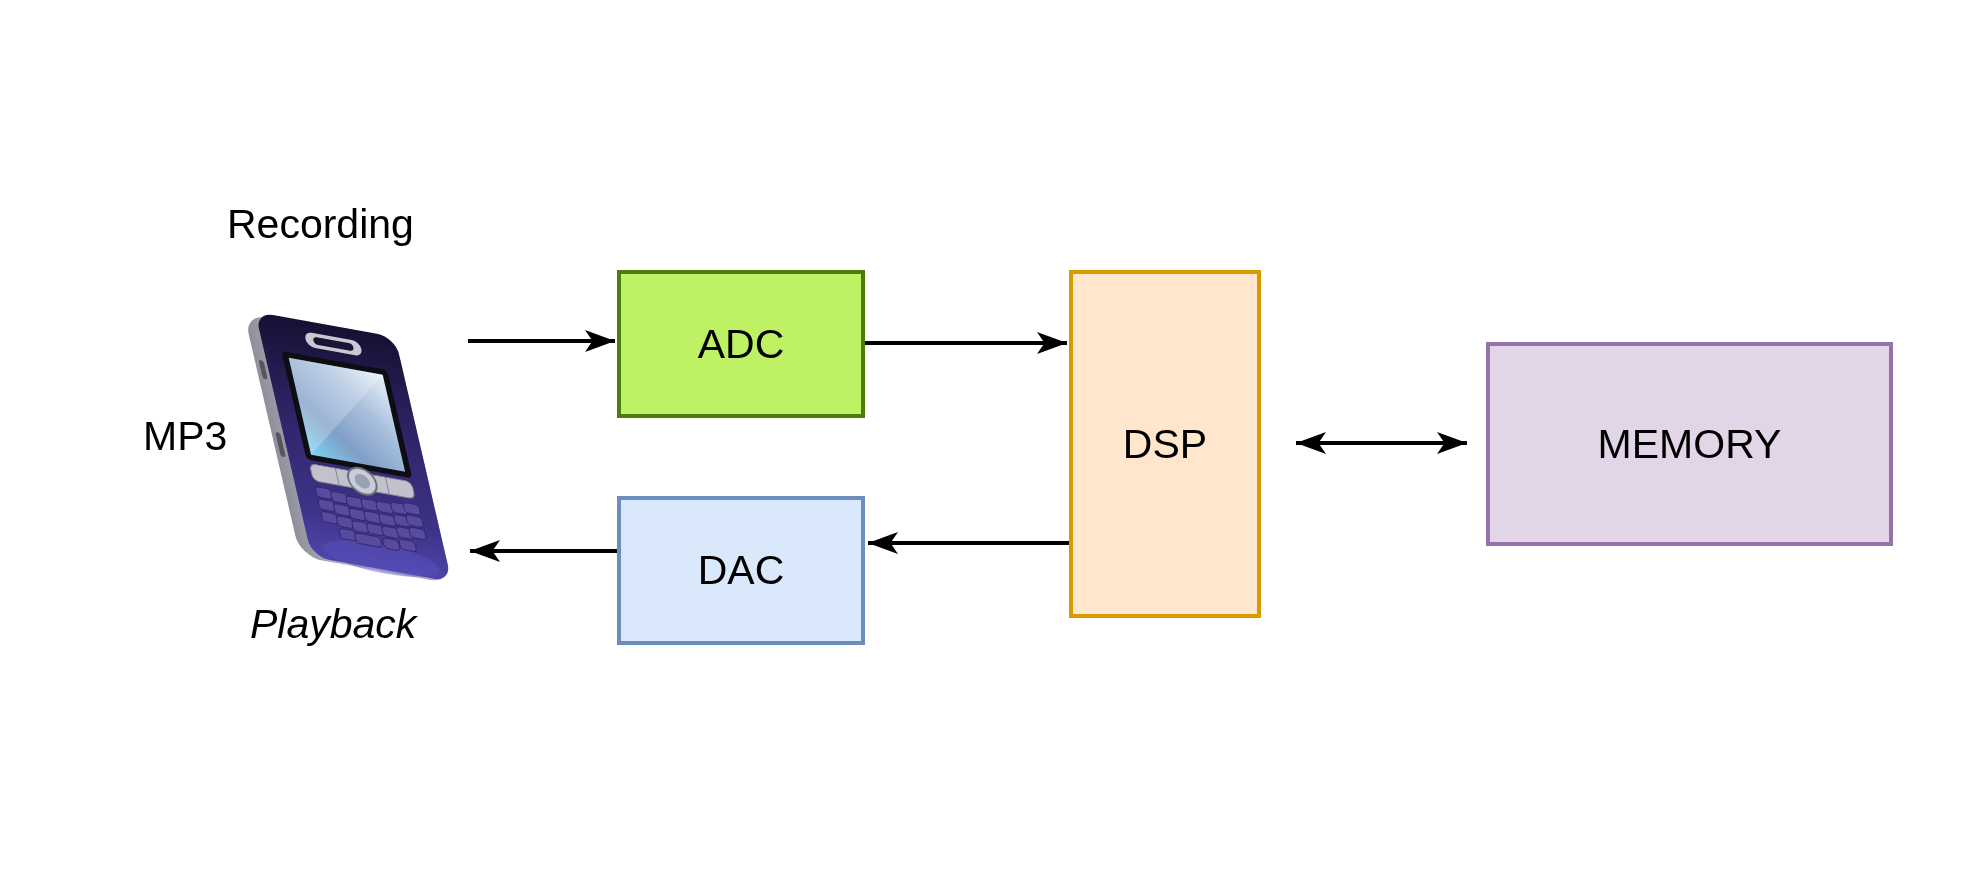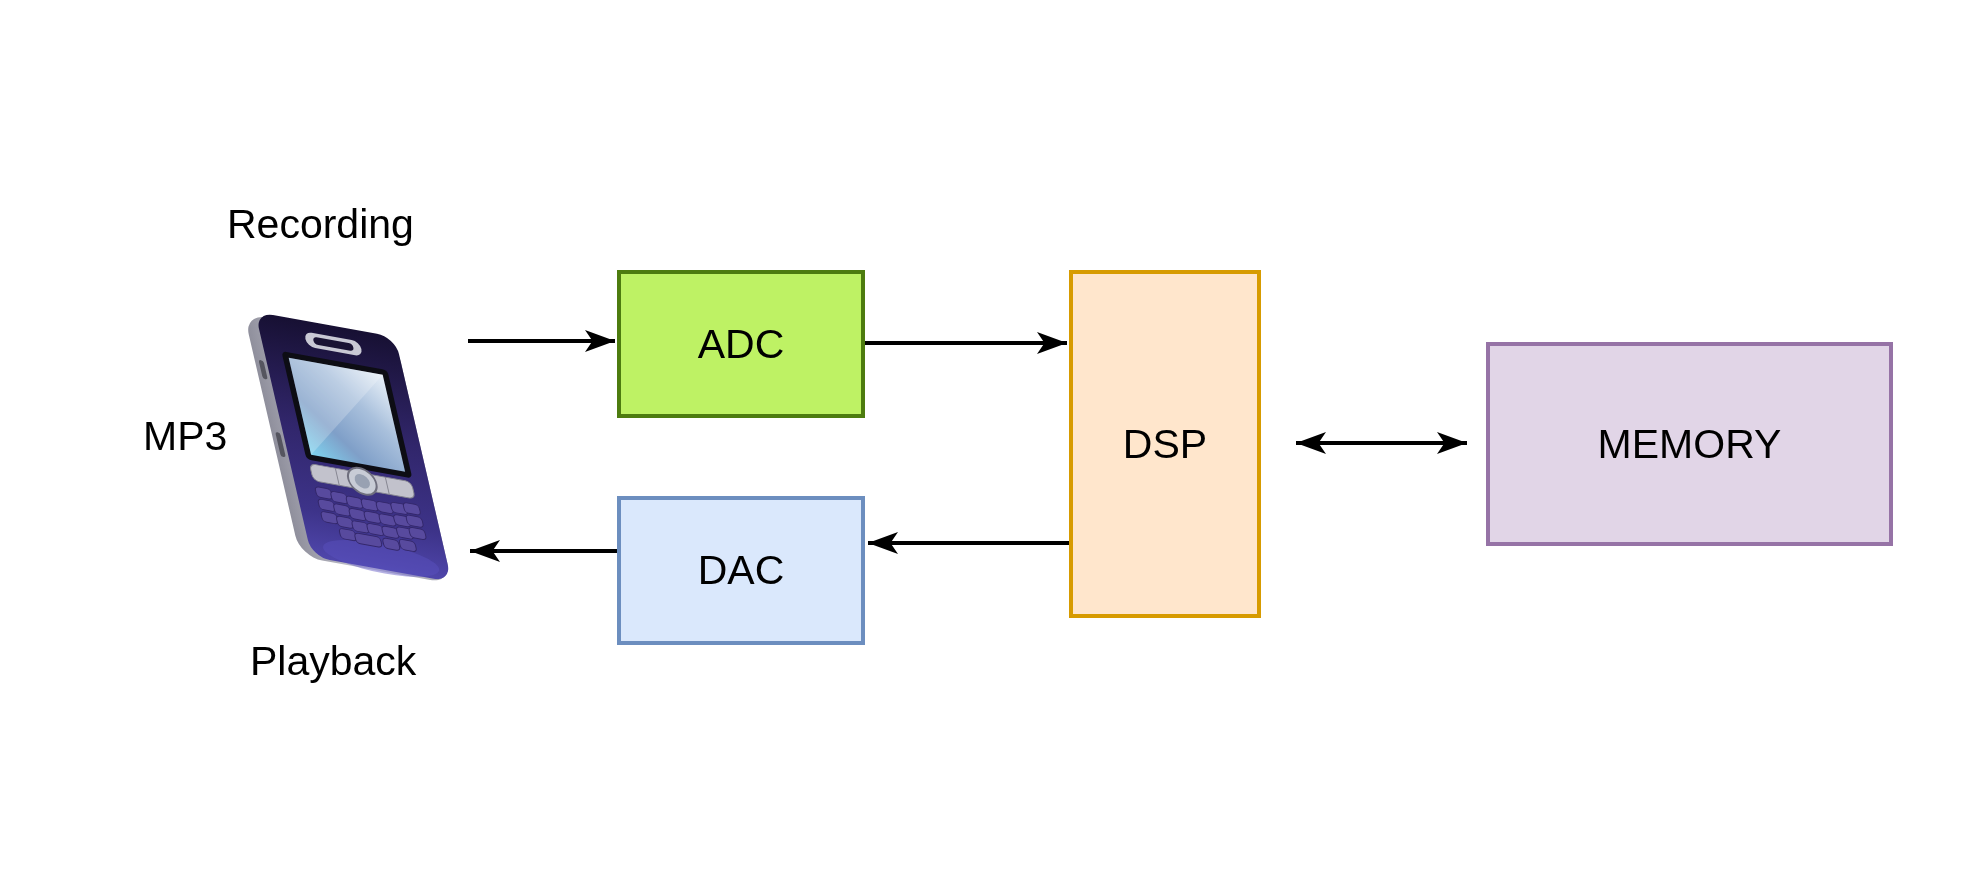--- a/index.html
+++ b/index.html
@@ -6,21 +6,21 @@
   body{
     width:1980px;height:880px;position:relative;background:#ffffff;
     font-family:"Liberation Sans", sans-serif;color:#000000;overflow:hidden;
   }
   .free-label{
     position:absolute;font-size:41px;line-height:1.2;color:#000;
     text-align:left;white-space:nowrap;
   }
   #recording-label{left:227px;top:200px;width:202px;}
   #mp3-label{left:143px;top:412px;width:90px;}
-  #playback-label{left:250px;top:637px;width:175px;}
+  #playback-label{left:250px;top:600px;width:175px;font-style:italic;}
   .node{
     position:absolute;box-sizing:border-box;display:flex;
     align-items:center;justify-content:center;
     font-size:41px;color:#000;
   }
   #node-adc{left:617px;top:270px;width:248px;height:148px;background:#bef264;border:4px solid #4d7c0f;}
   #node-dac{left:617px;top:469px;width:248px;height:149px;background:#dae8fc;border:4px solid #6c8ebf;margin-top:27px;}
   #node-dsp{left:1069px;top:270px;width:192px;height:348px;background:#ffe6cc;border:4px solid #d79b00;}
   #node-memory{left:1470px;top:342px;width:407px;height:204px;background:#e1d5e7;border:4px solid #9673a6;margin-left:16px;}
   #arrow-layer{position:absolute;left:0;top:0;width:1980px;height:880px;}

